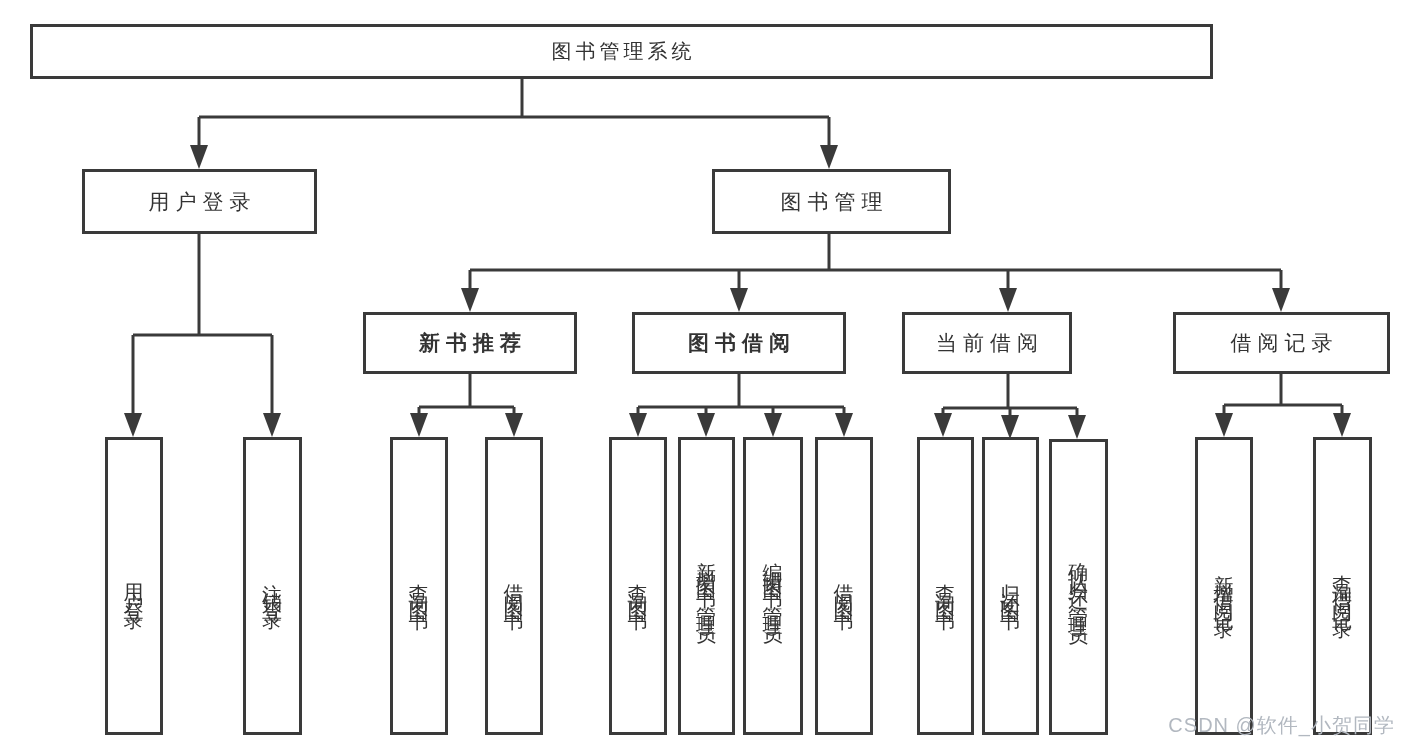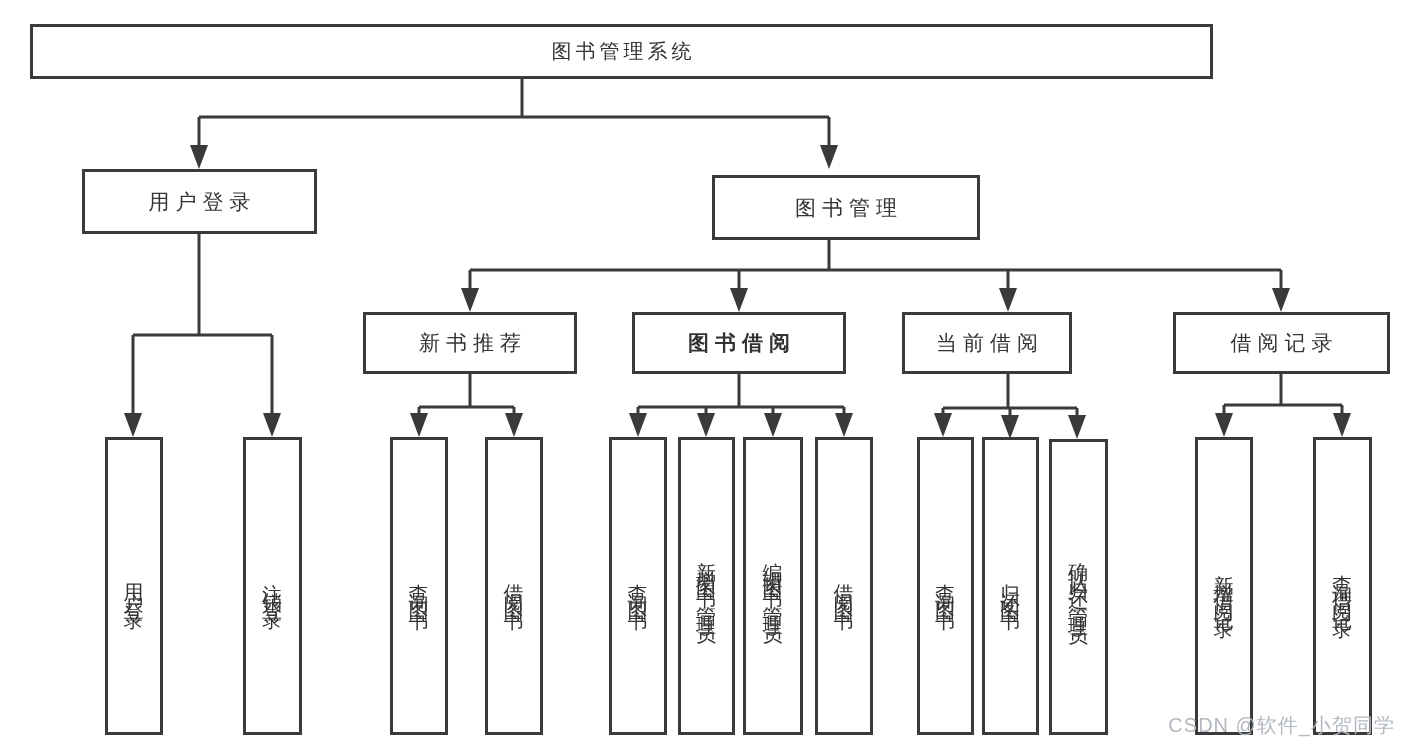--- a/index.html
+++ b/index.html
@@ -113,23 +113,23 @@
       <polygon points="1068,415 1086,415 1077,439" fill="#3a3a3a"></polygon>
       <line x1="1224" y1="405" x2="1224" y2="417" stroke="#3a3a3a" stroke-width="3"></line>
       <polygon points="1215,413 1233,413 1224,437" fill="#3a3a3a"></polygon>
       <line x1="1342" y1="405" x2="1342" y2="417" stroke="#3a3a3a" stroke-width="3"></line>
       <polygon points="1333,413 1351,413 1342,437" fill="#3a3a3a"></polygon>
     </svg>
 
   <div class="node root" style="left:22px; top:24px; width:1183px; height:55px;margin-left:8px;">图书管理系统</div>
 
   <div class="node" style="left:82px; top:169px; width:235px; height:65px;">用户登录</div>
-  <div class="node" style="left:712px; top:169px; width:268px; height:65px;margin-top:6px;">图书管理</div>
+  <div class="node" style="left:712px; top:169px; width:239px; height:65px;">图书管理</div>
 
-  <div class="node" style="left:363px; top:312px; width:214px; height:62px;">新书推荐</div>
+  <div class="node" style="left:363px; top:312px; width:214px; height:62px;font-weight:bold;">新书推荐</div>
   <div class="node" style="left:632px; top:312px; width:214px; height:62px;font-weight:bold;">图书借阅</div>
   <div class="node" style="left:902px; top:312px; width:170px; height:62px;text-align:right;">当前借阅</div>
   <div class="node" style="left:1173px; top:312px; width:217px; height:62px;">借阅记录</div>
 
   <div class="leaf" style="left:105px; top:437px; width:58px; height:298px;">用户登录</div>
   <div class="leaf" style="left:243px; top:437px; width:59px; height:298px;">注销登录</div>
 
   <div class="leaf" style="left:390px; top:437px; width:58px; height:298px;">查询图书</div>
   <div class="leaf" style="left:485px; top:437px; width:58px; height:298px;">借阅图书</div>
 

